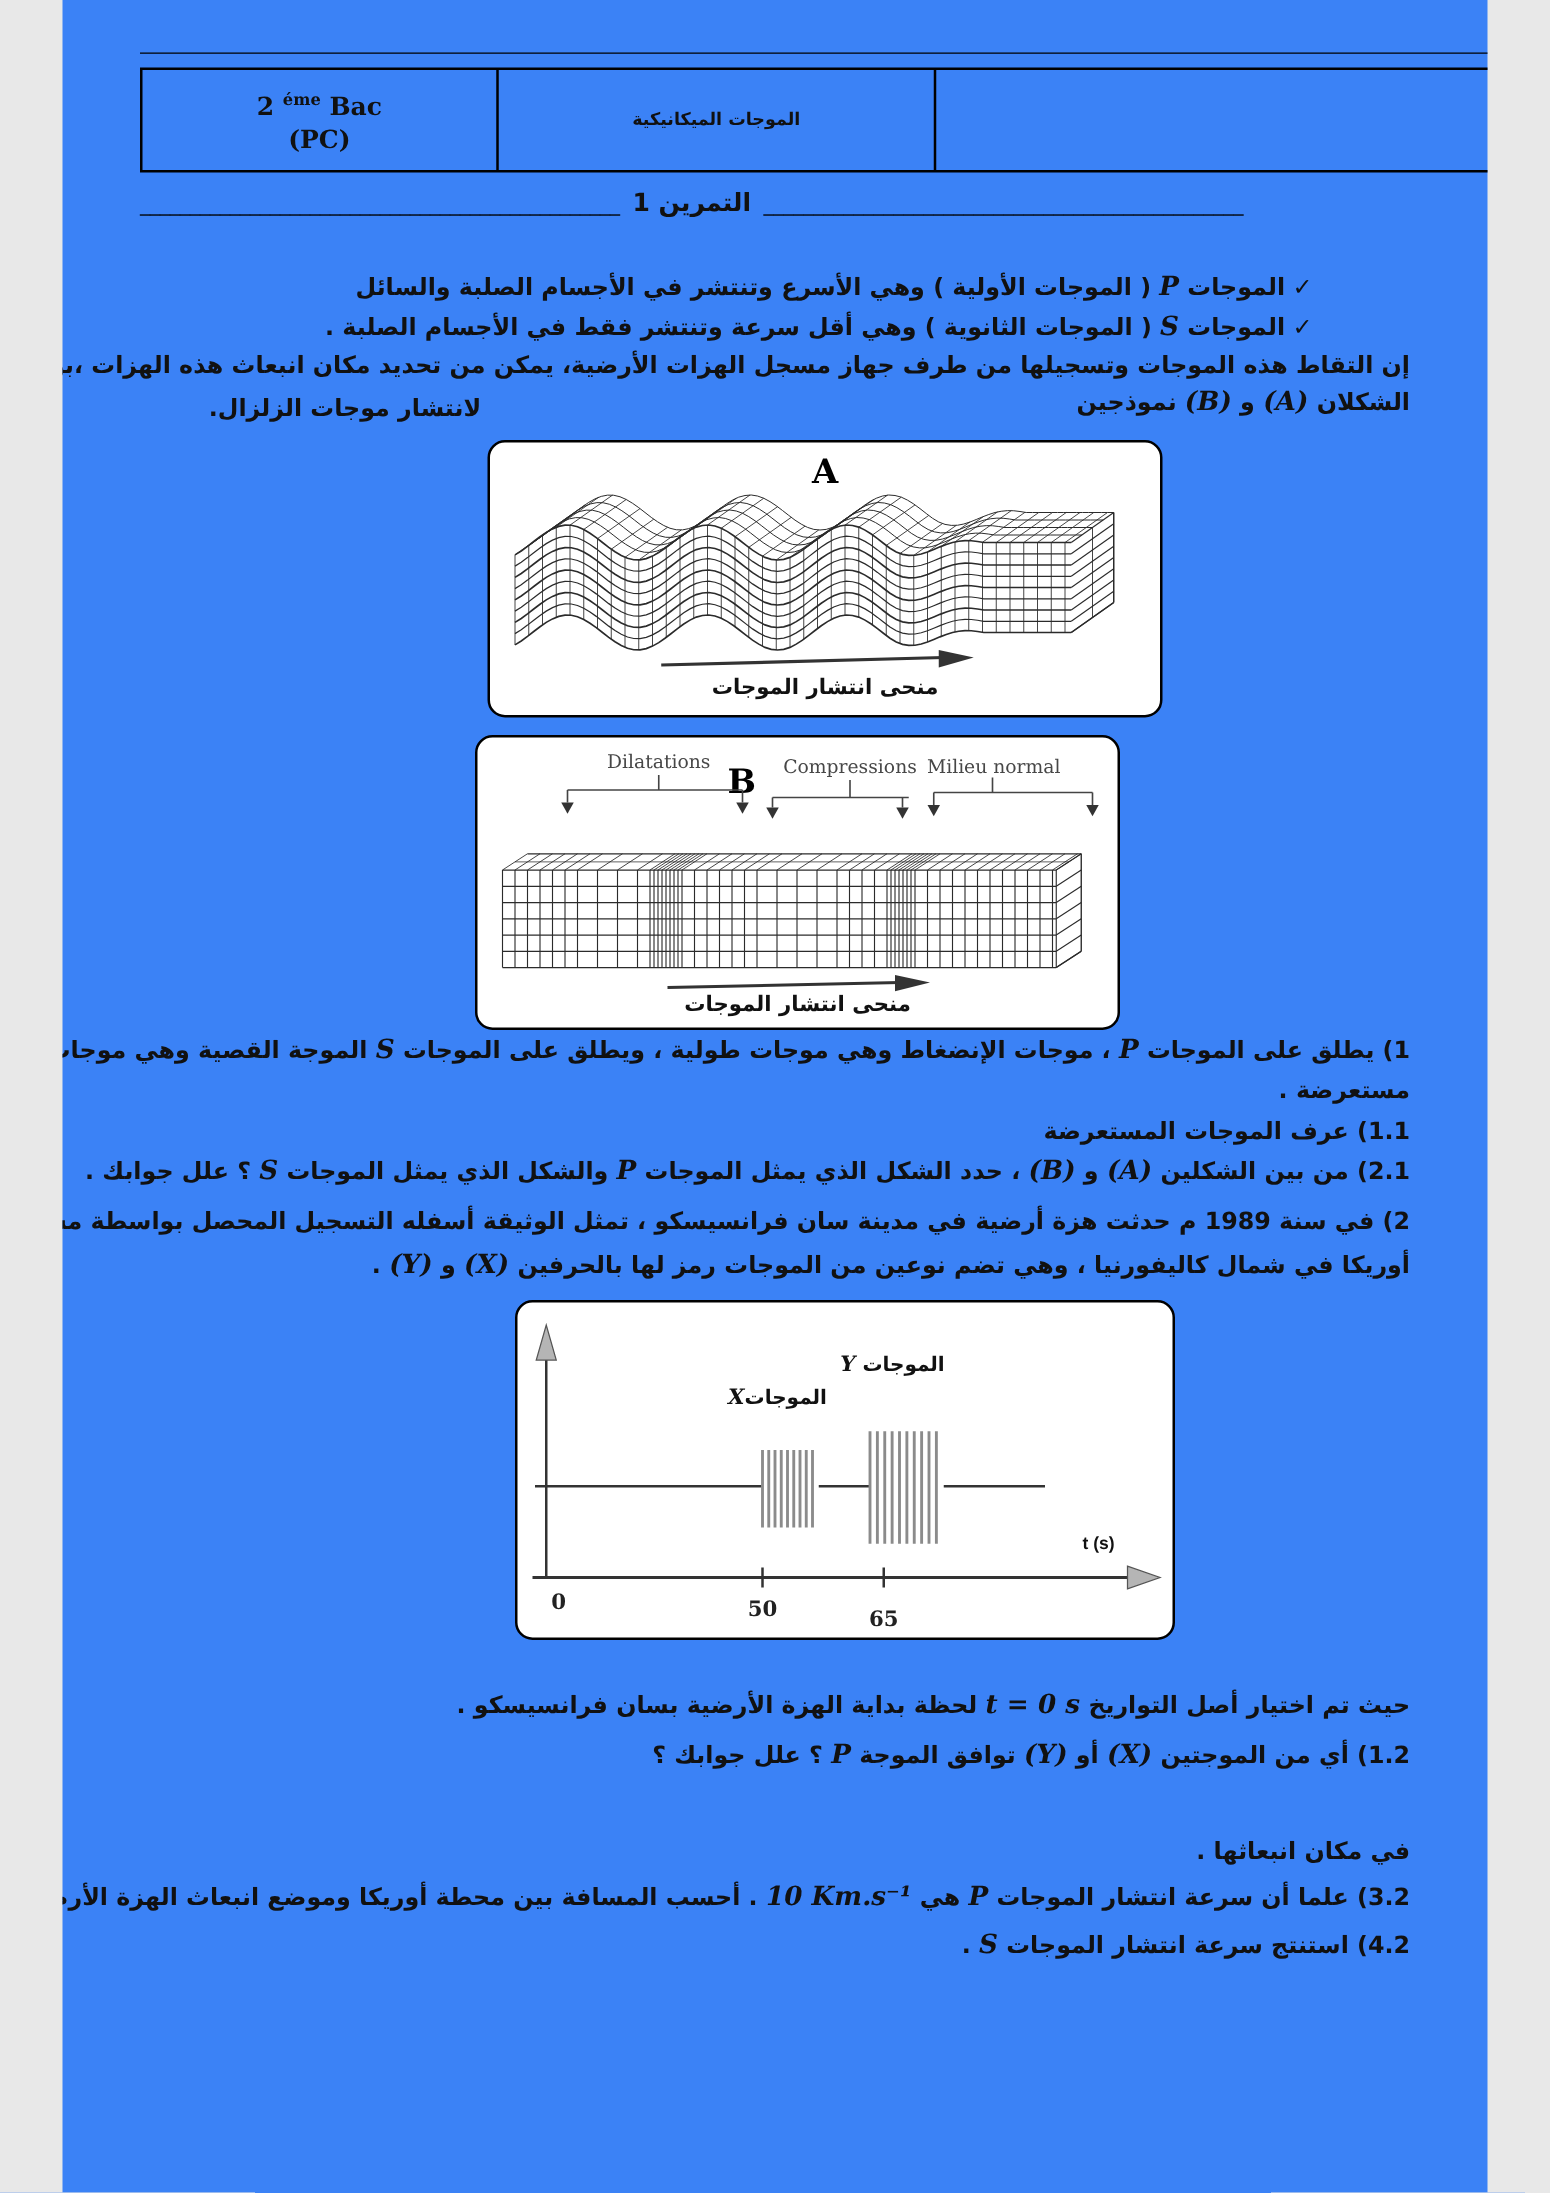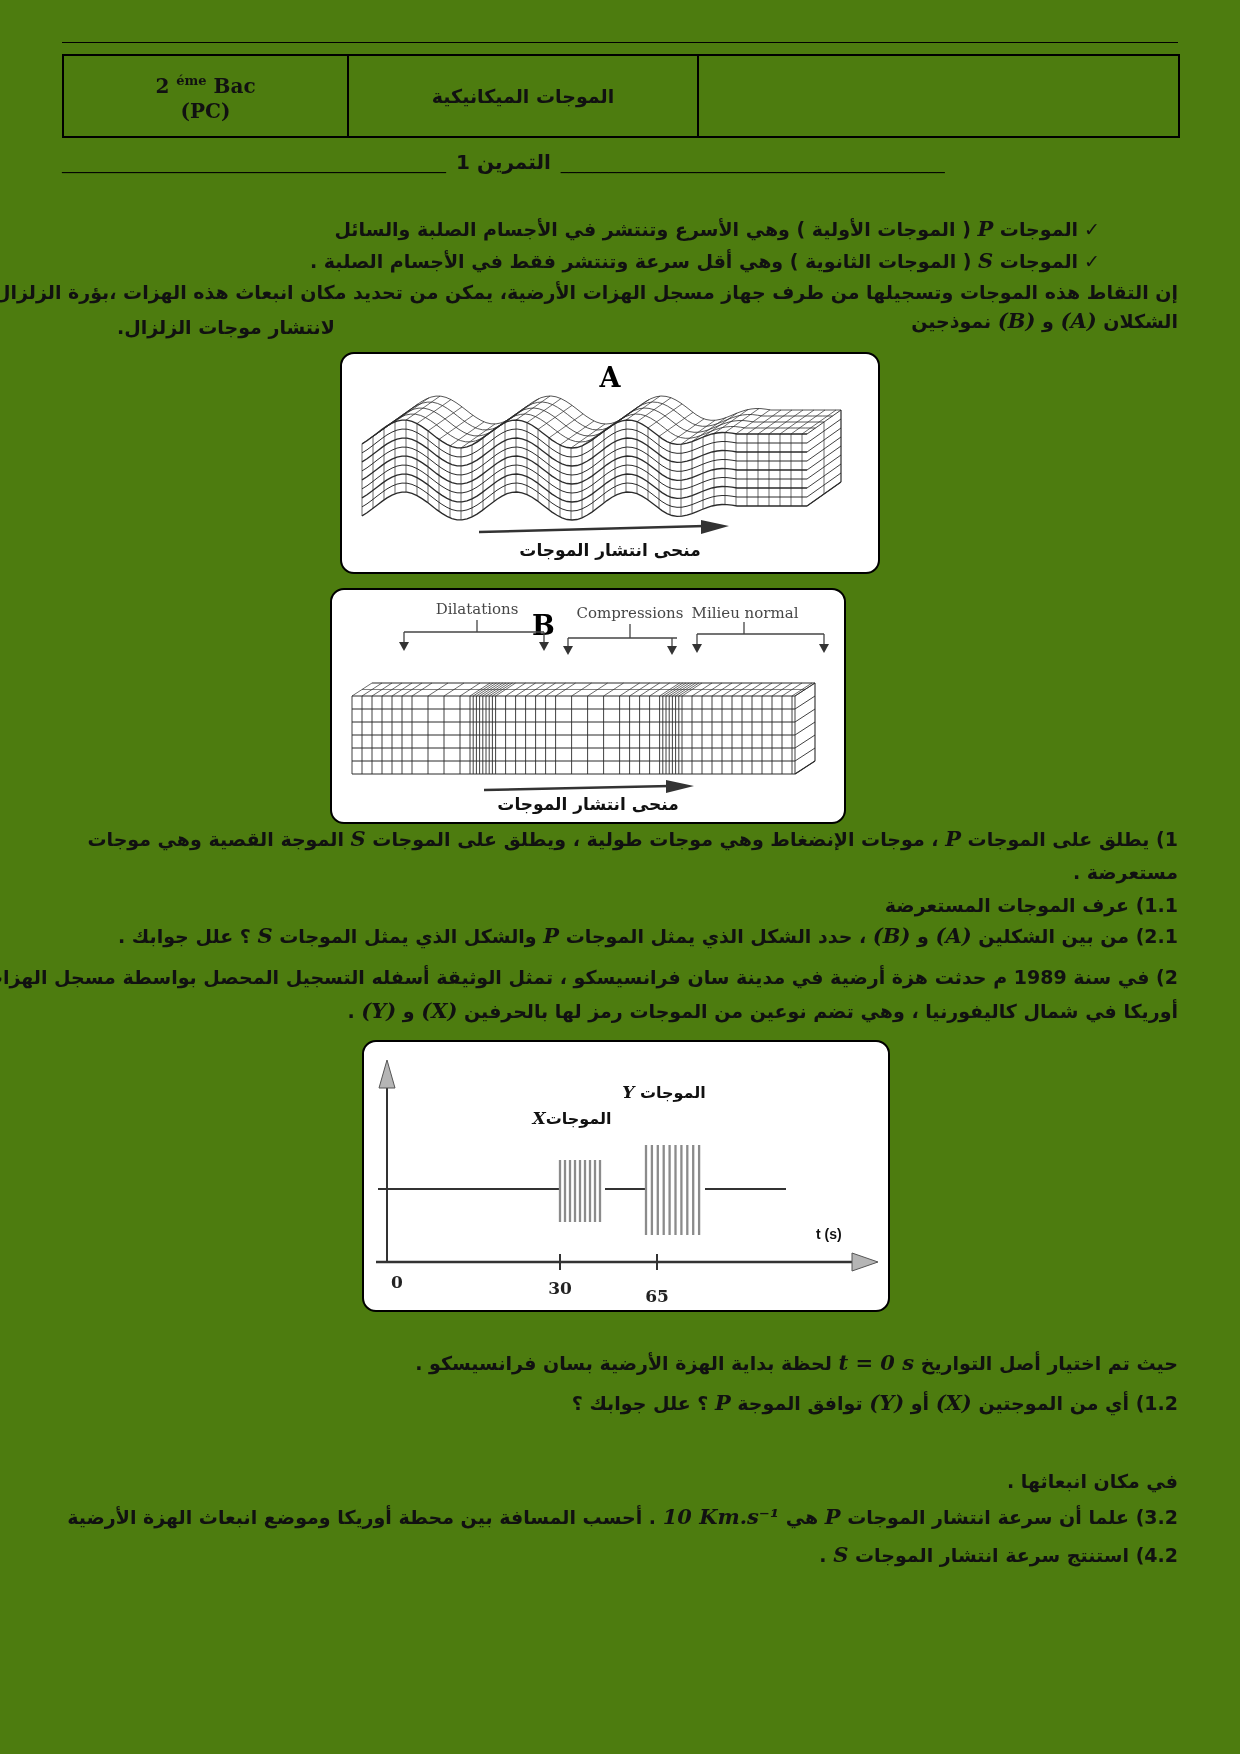--- a/index.html
+++ b/index.html
@@ -1,28 +1,28 @@
 <!DOCTYPE html>
 <html lang="ar"><head>
 <meta charset="utf-8">
 <style>
   html,body{margin:0;padding:0;background:#e8e8e8;}
-  .page{position:relative;width:1240px;height:1754px;background:#4d7c0f;margin:0 auto;
+  .page{position:relative;width:1140px;height:1754px;background:#3b82f6;margin:0 auto;
         font-family:"DejaVu Sans",sans-serif;color:#111;overflow:hidden;}
   .abs{position:absolute;}
   .rtl{direction:rtl;text-align:right;}
   .t{font-size:19px;font-weight:bold;line-height:30px;white-space:nowrap;}
   .math{font-family:"DejaVu Serif",serif;font-style:italic;font-weight:bold;font-size:21px;}
   
   .topRule{left:62px;top:42px;width:1116px;height:0;border-top:1.5px solid #000;}
   .hdrTable{left:62px;top:54px;width:1114px;height:80px;border:2px solid #000;display:flex;direction:ltr;}
   .hdrCell{border-left:2px solid #000;display:flex;flex-direction:column;align-items:center;justify-content:center;}
   .hdrCell:first-child{border-left:none;}
   .c1{width:283px;font-family:"DejaVu Serif",serif;font-weight:bold;font-size:20px;line-height:26px;}
-  .c2{width:348px;font-size:19px;font-weight:bold;}
+  .c2{width:348px;font-size:14px;font-weight:bold;}
   .c3{flex:1;}
   
   .exLine{left:62px;top:150px;width:1116px;text-align:left;font-size:16px;white-space:nowrap;}
   .exLine .rule{letter-spacing:0;color:#000;font-weight:normal;}
   .exTitle{font-size:20px;font-weight:bold;margin:0 10px;}
   
   .figBox{border:2px solid #000;border-radius:14px;background:#fff;}
   .figLabel{font-family:"DejaVu Serif",serif;font-weight:bold;font-size:27px;color:#000;}
   .figCaption{font-size:17px;font-weight:bold;text-align:center;width:100%;}
   .annLabel{font-family:"DejaVu Serif",serif;font-size:15px;color:#474747;text-align:center;}
@@ -377,21 +377,21 @@
         <line x1="305.6" y1="103" x2="305.6" y2="193" stroke="#8b8b8b" stroke-width="2.3"></line>
         <line x1="311.5" y1="103" x2="311.5" y2="193" stroke="#8b8b8b" stroke-width="2.3"></line>
         <line x1="317.4" y1="103" x2="317.4" y2="193" stroke="#8b8b8b" stroke-width="2.3"></line>
         <line x1="323.3" y1="103" x2="323.3" y2="193" stroke="#8b8b8b" stroke-width="2.3"></line>
         <line x1="329.2" y1="103" x2="329.2" y2="193" stroke="#8b8b8b" stroke-width="2.3"></line>
         <line x1="335.1" y1="103" x2="335.1" y2="193" stroke="#8b8b8b" stroke-width="2.3"></line>
       </svg>
     <div class="abs glabel" style="left:138px;top:66px;width:140px"><span>الموجات</span><span class="math">X</span></div>
     <div class="abs glabel" style="left:230px;top:40px;width:140px"><span>الموجات </span><span class="math">Y</span></div>
     <div class="abs tick" style="left:18px;top:230px;width:30px">0</div>
-    <div class="abs tick" style="left:181px;top:236px;width:30px">30</div>
+    <div class="abs tick" style="left:181px;top:236px;width:30px">50</div>
     <div class="abs tick" style="left:278px;top:244px;width:30px">65</div>
     <div class="abs taxis" style="left:452px;top:184px">t (s)</div>
   </div>
 
   <div class="abs rtl t" style="left:62px;right:62px;top:1348px"><span>حيث تم اختيار أصل التواريخ  </span><span class="math" dir="ltr">t = 0 s</span><span>  لحظة بداية الهزة الأرضية بسان فرانسيسكو .</span></div>
   <div class="abs rtl t" style="left:62px;right:62px;top:1388px"><span>1.2) أي من الموجتين </span><span class="math">(X)</span><span> أو </span><span class="math">(Y)</span><span> توافق الموجة  </span><span class="math">P</span><span> ؟ علل جوابك ؟</span></div>
   <div class="abs rtl t" style="left:62px;right:62px;top:1466px"><span>في مكان انبعاثها .</span></div>
   <div class="abs rtl t" style="left:40px;right:62px;top:1502px"><span>3.2) علما أن سرعة انتشار الموجات  </span><span class="math">P</span><span>  هي  </span><span class="math" dir="ltr">10 Km.s⁻¹</span><span> . أحسب المسافة بين محطة أوريكا وموضع انبعاث الهزة الأرضية</span></div>
   <div class="abs rtl t" style="left:62px;right:62px;top:1540px"><span>4.2) استنتج سرعة انتشار الموجات  </span><span class="math">S</span><span> .</span></div>
 

